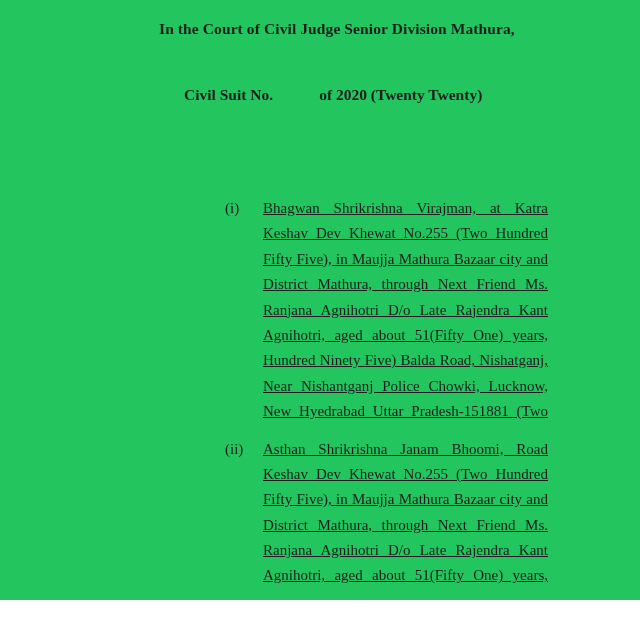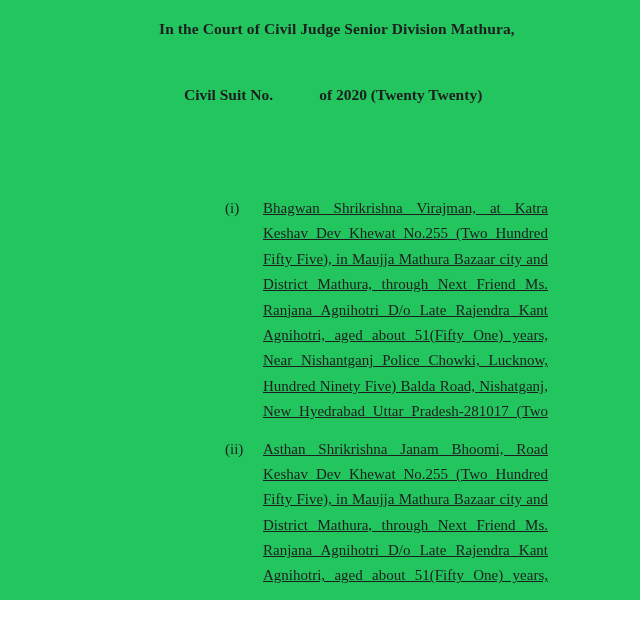--- a/index.html
+++ b/index.html
@@ -88,23 +88,23 @@
   <div class="plaintiffs" id="plaintiffs">
       <div class="para">
         <div class="marker">(i)</div>
         <div class="pbody">
           <div class="jline">Bhagwan Shrikrishna Virajman, at Katra</div>
           <div class="jline">Keshav Dev Khewat No.255 (Two Hundred</div>
           <div class="jline">Fifty Five), in Maujja Mathura Bazaar city and</div>
           <div class="jline">District Mathura, through Next Friend Ms.</div>
           <div class="jline">Ranjana Agnihotri D/o Late Rajendra Kant</div>
           <div class="jline">Agnihotri, aged about 51(Fifty One) years,</div>
+          <div class="jline">Hundred Ninety Five) Balda Road, Nishatganj,</div>
           <div class="jline">Near Nishantganj Police Chowki, Lucknow,</div>
-          <div class="jline">Hundred Ninety Five) Balda Road, Nishatganj,</div>
-          <div class="jline">New Hyedrabad Uttar Pradesh-281017 (Two</div>
+          <div class="jline">New Hyedrabad Uttar Pradesh-151881 (Two</div>
         </div>
       </div>
       <div class="para">
         <div class="marker">(ii)</div>
         <div class="pbody">
           <div class="jline">Asthan Shrikrishna Janam Bhoomi, Road</div>
           <div class="jline">Keshav Dev Khewat No.255 (Two Hundred</div>
           <div class="jline">Fifty Five), in Maujja Mathura Bazaar city and</div>
           <div class="jline">District Mathura, through Next Friend Ms.</div>
           <div class="jline">Ranjana Agnihotri D/o Late Rajendra Kant</div>

